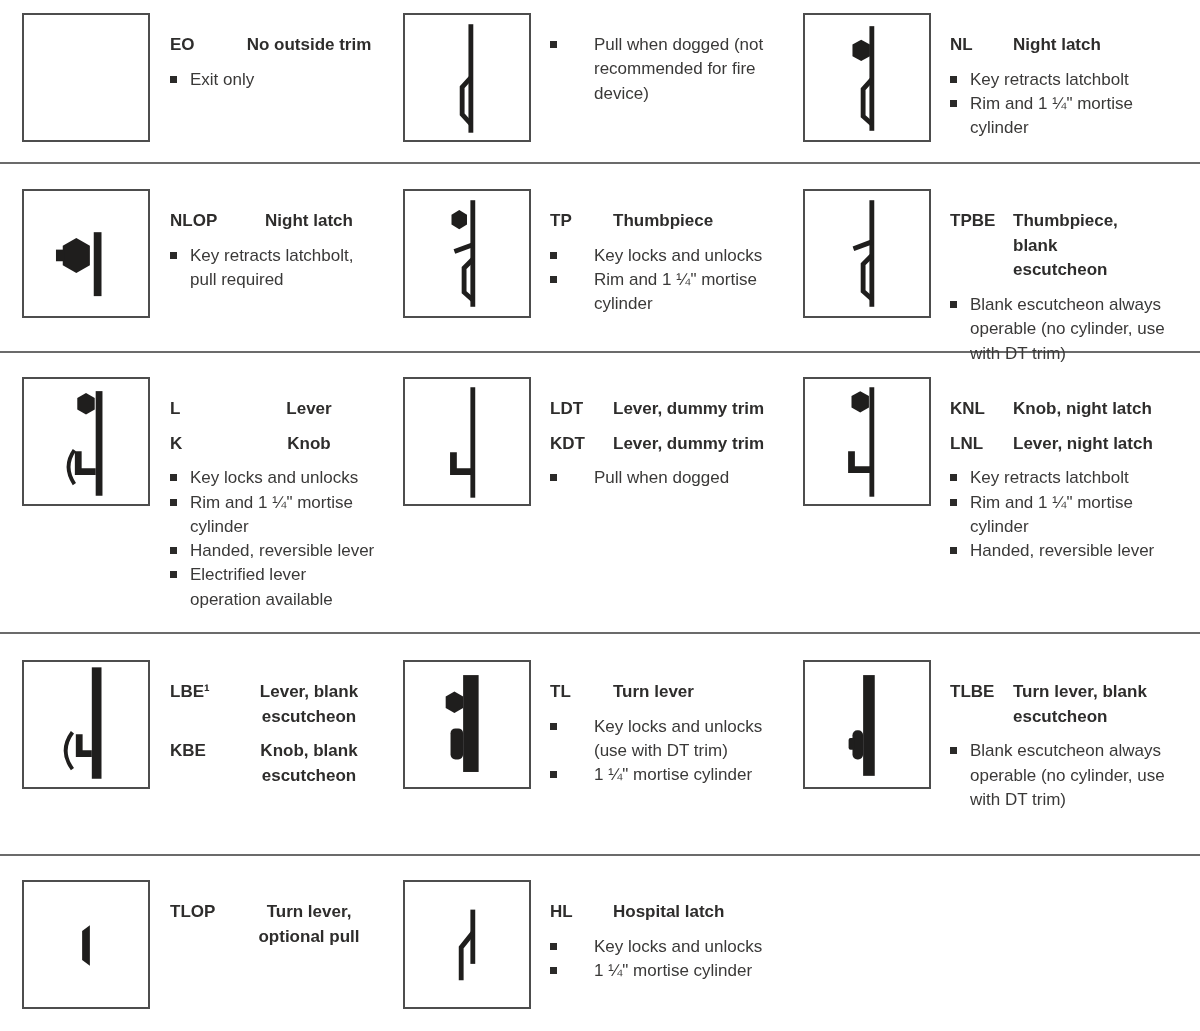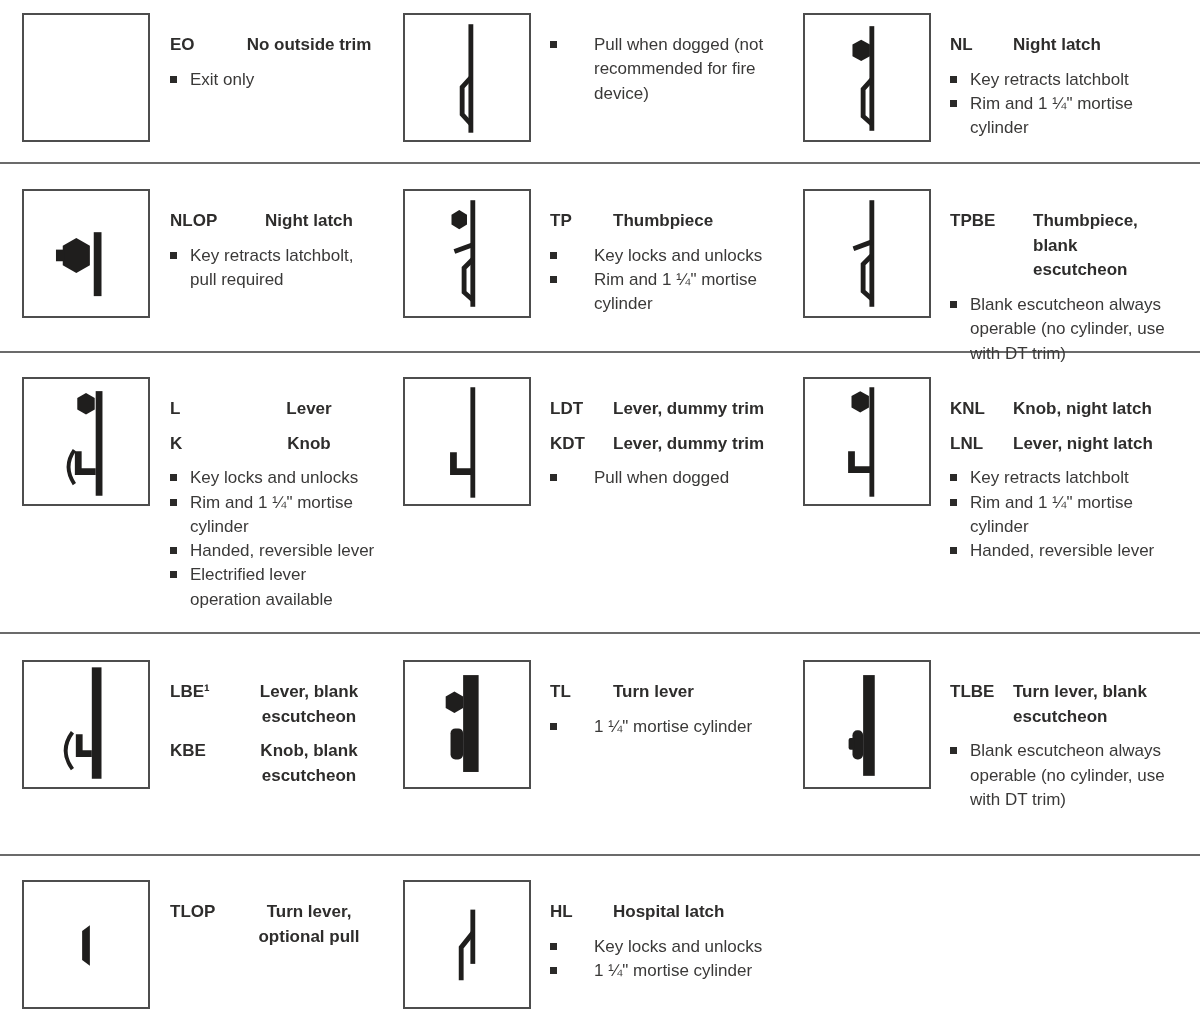--- a/index.html
+++ b/index.html
@@ -55,21 +55,21 @@
     font-size:17px;
     font-weight:bold;
     line-height:1.45;
     color:#2e2d2c;
   }
   .code { width:63px; flex:none; }
   .title { flex:1; }
   .c1 .title { max-width:152px;text-align:center; }
   .c2 .title { max-width:175px; }
   .c3 .title { max-width:158px; }
-  .cell-tpbe .title { max-width:118px;margin-left:20px; }
+  .cell-tpbe .title { max-width:118px; }
 
   .bullets { list-style:none; }
   .bullet {
     display:flex;
     align-items:flex-start;
     font-size:17px;
     line-height:1.43;
     color:#3a3938;
   }
   .marker {
@@ -370,20 +370,24 @@
         </svg>
       </div>
       <div class="content">
         <div class="entry">
           <span class="code">TL</span>
           <span class="title">Turn lever</span>
         </div>
         <ul class="bullets">
           <li class="bullet">
               <span class="marker"></span>
+              <span class="bullet-text">Key locks and unlocks (use with DT trim)</span>
+            </li>
+          <li class="bullet">
+              <span class="marker"></span>
               <span class="bullet-text">1 ¼" mortise cylinder</span>
             </li>
         </ul>
       </div>
     </div>
 
     <div class="cell c3 cell-tlbe">
       <div class="iconbox">
         <svg viewBox="0 0 128 128">
           <rect class="blob" x="60" y="13" width="12" height="104"></rect>

